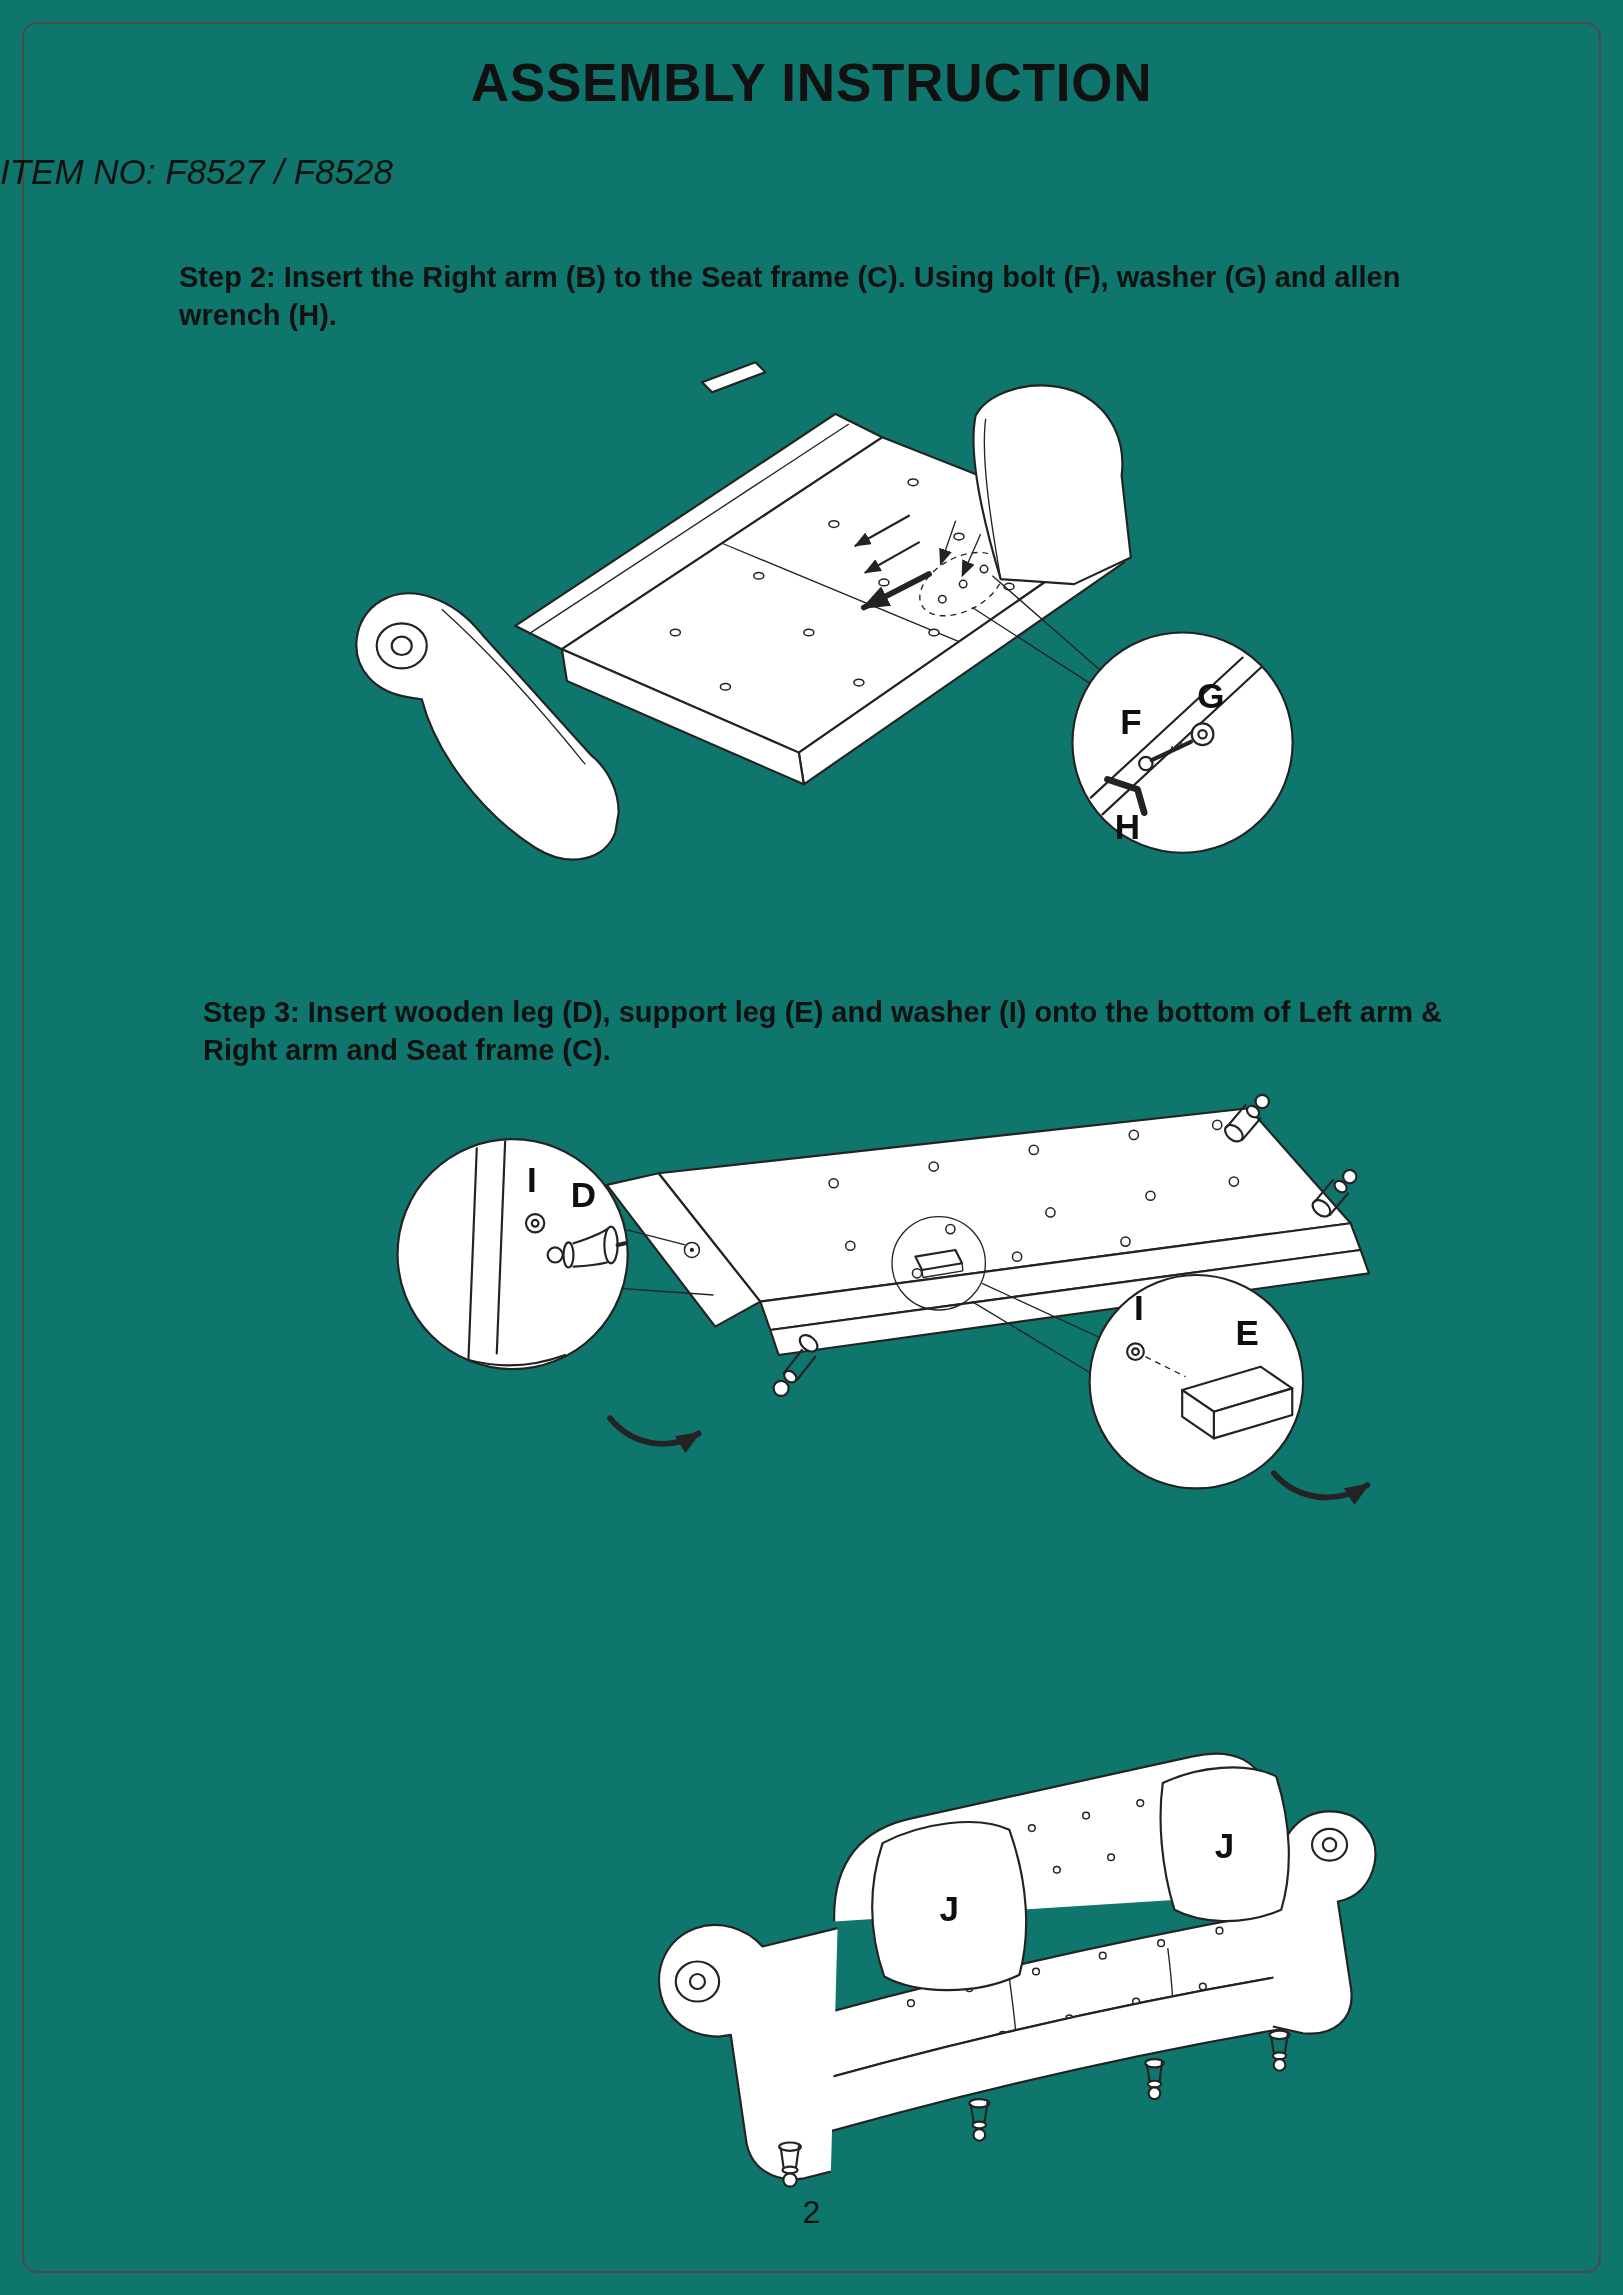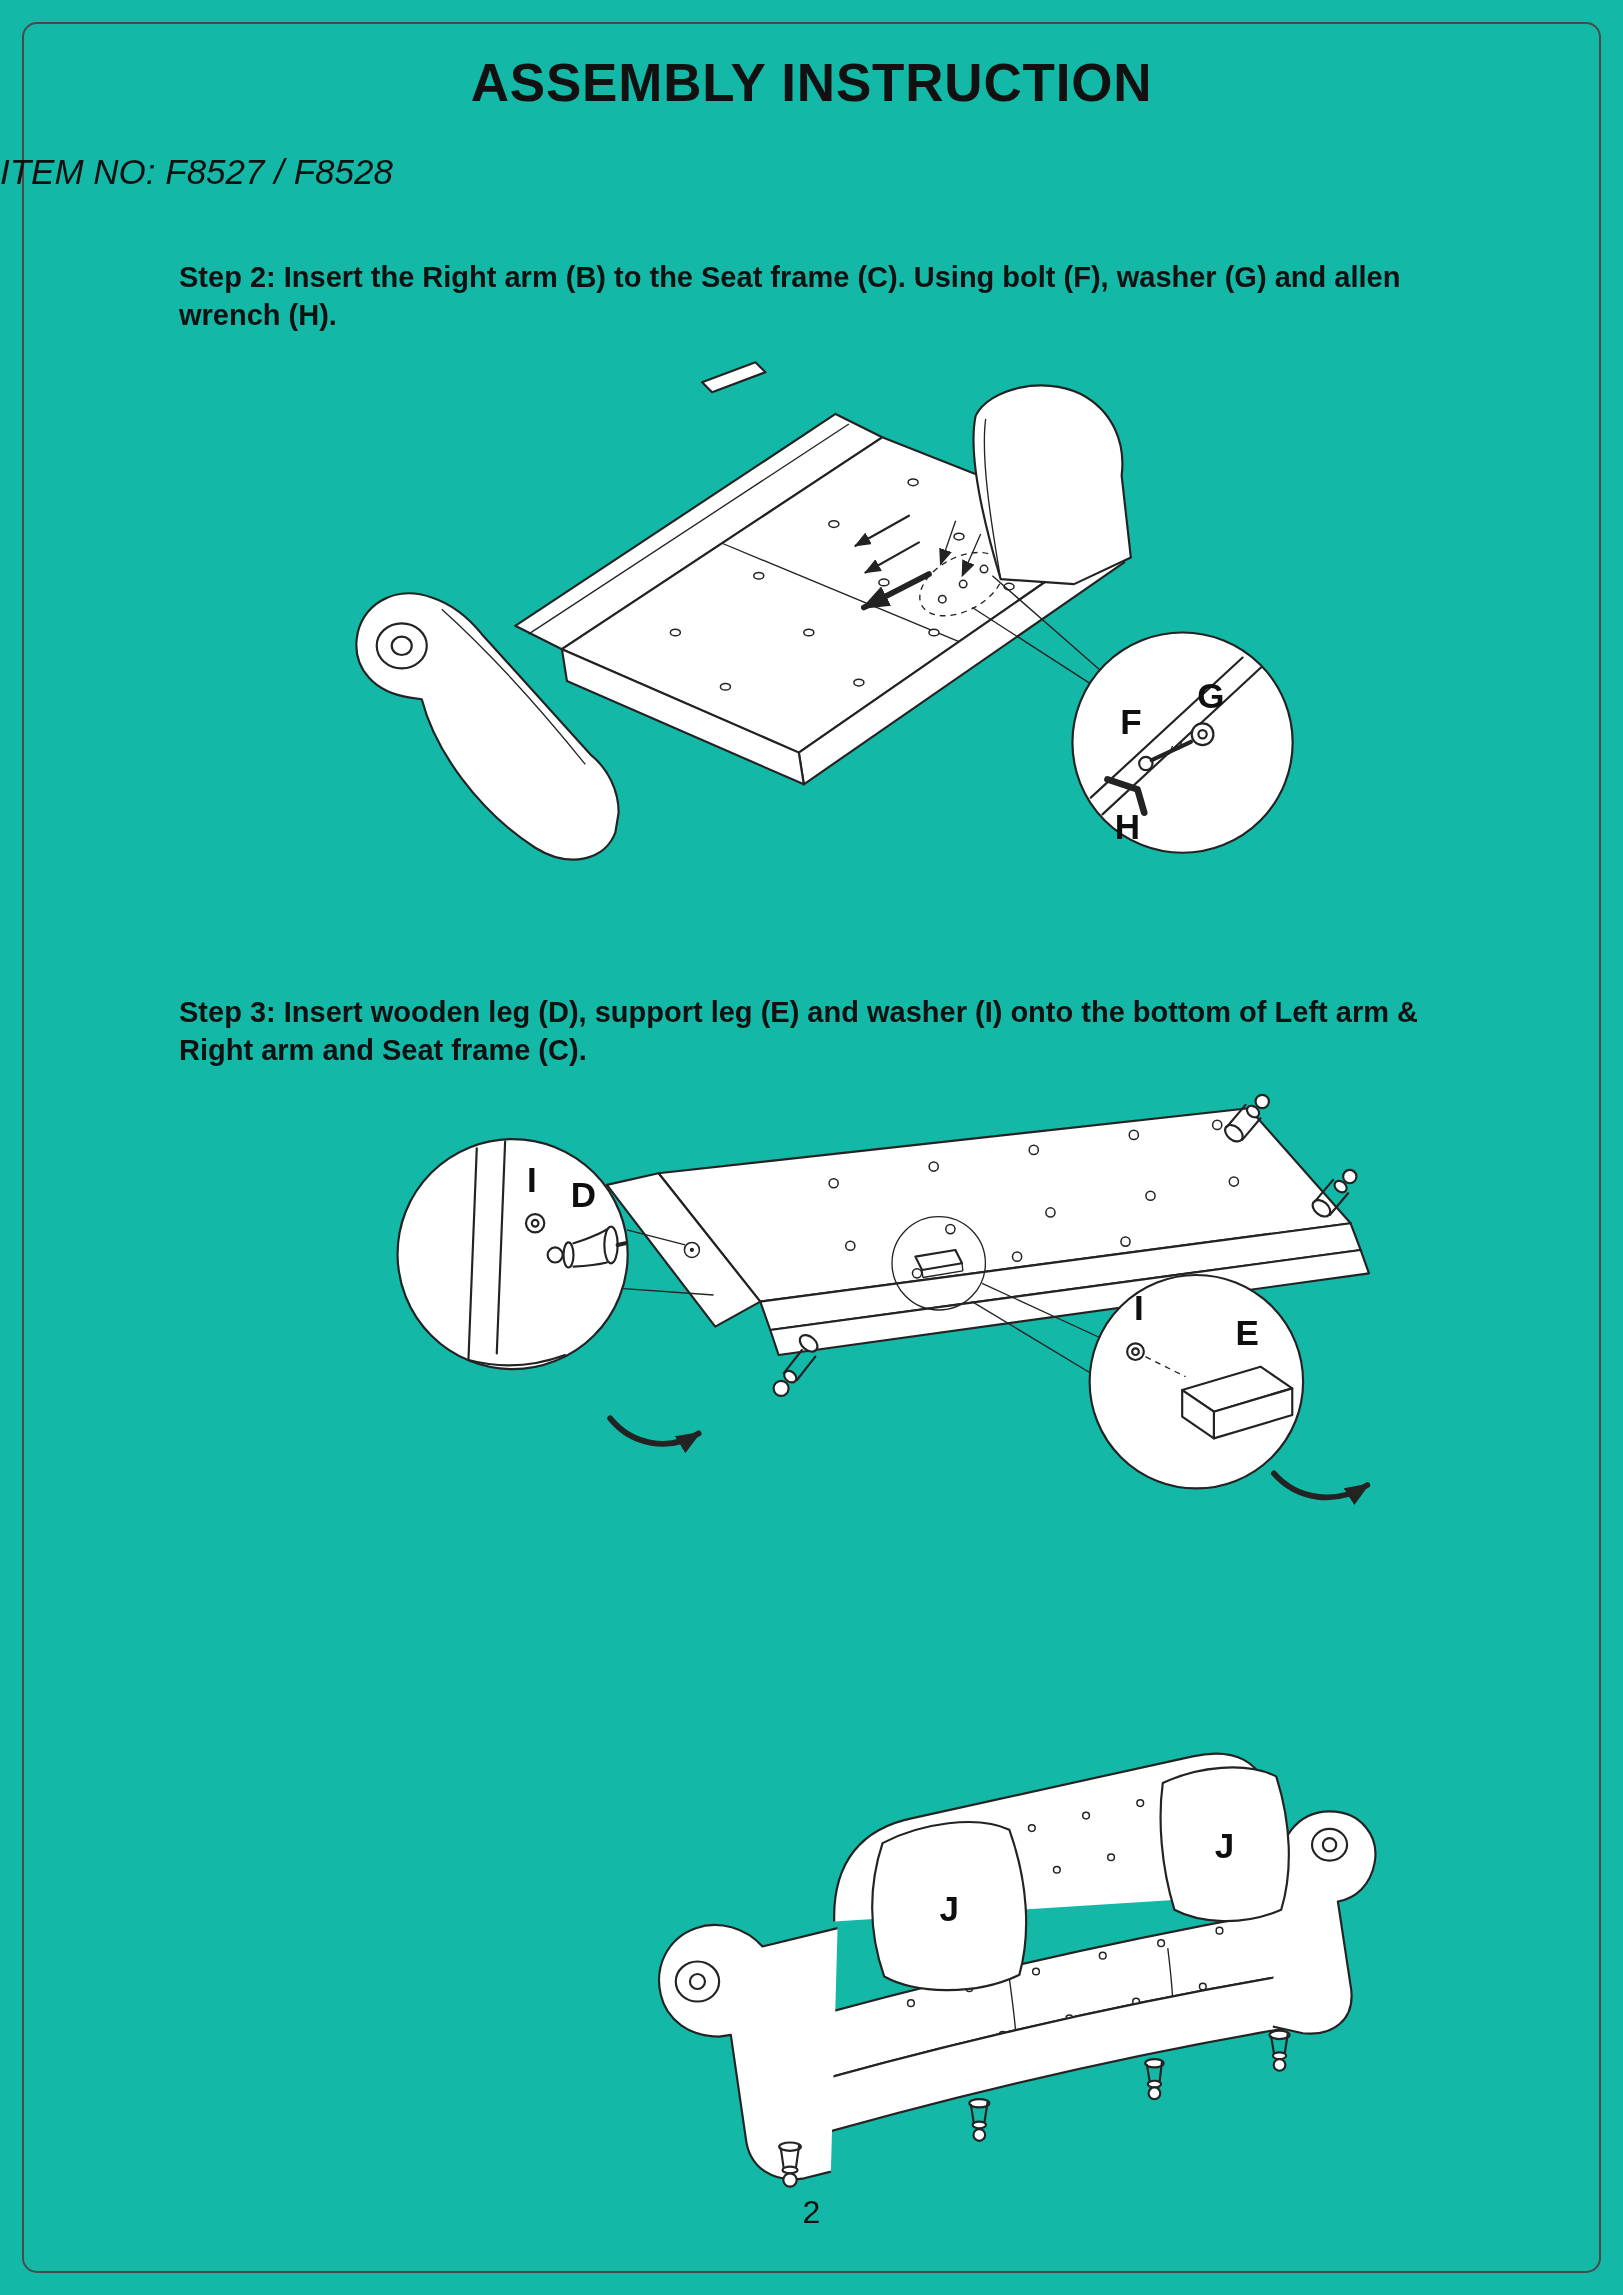--- a/index.html
+++ b/index.html
@@ -1,37 +1,37 @@
 <!DOCTYPE html>
 <html style="font-size:13.3px"><head>
 <meta charset="utf-8">
 <style>
   * { margin:0; padding:0; box-sizing:border-box; }
   html,body { background:#ffffff; }
   .sheet {
-    position:relative; width:1623px; height:2295px; background:#14b8a6;
+    position:relative; width:1623px; height:2295px; background:#0f766e;
     font-family:"Liberation Sans", sans-serif; color:#111; overflow:hidden;
   }
   .page-border {
     position:absolute; left:22px; top:22px; right:22px; bottom:22px;
     border:2.5px solid #4a4a4a; border-radius:15px; pointer-events:none;
   }
   .doc-title {
     position:absolute; top:52px; left:0; width:100%; text-align:center;
     font-size:53px; font-weight:bold; letter-spacing:0.8px;
   }
   .item-no {
     position:absolute; top:152px; left:0; width:100%; text-align:left; font-size:35px;font-style:italic;
   }
   .step-head {
     position:absolute; left:179px; width:1285px;
     font-size:29px; font-weight:bold; line-height:1.3;
   }
   #h2 { top:259px; }
-  #h3 { top:994px; }
+  #h3 { top:994px;margin-left:24px; }
   #h4 { top:1658px; }
   .fig { position:absolute; }
   #fig2 { left:325px; top:357px; }
   #fig3 { left:300px; top:1083px; }
   #fig4 { left:619px; top:1703px; }
   .page-num {
     position:absolute; top:2194px; left:0; width:100%; text-align:center; font-size:32px;
   }
   
   .s  { fill:none; stroke:#232323; stroke-width:2.6; stroke-linecap:round; stroke-linejoin:round; }

